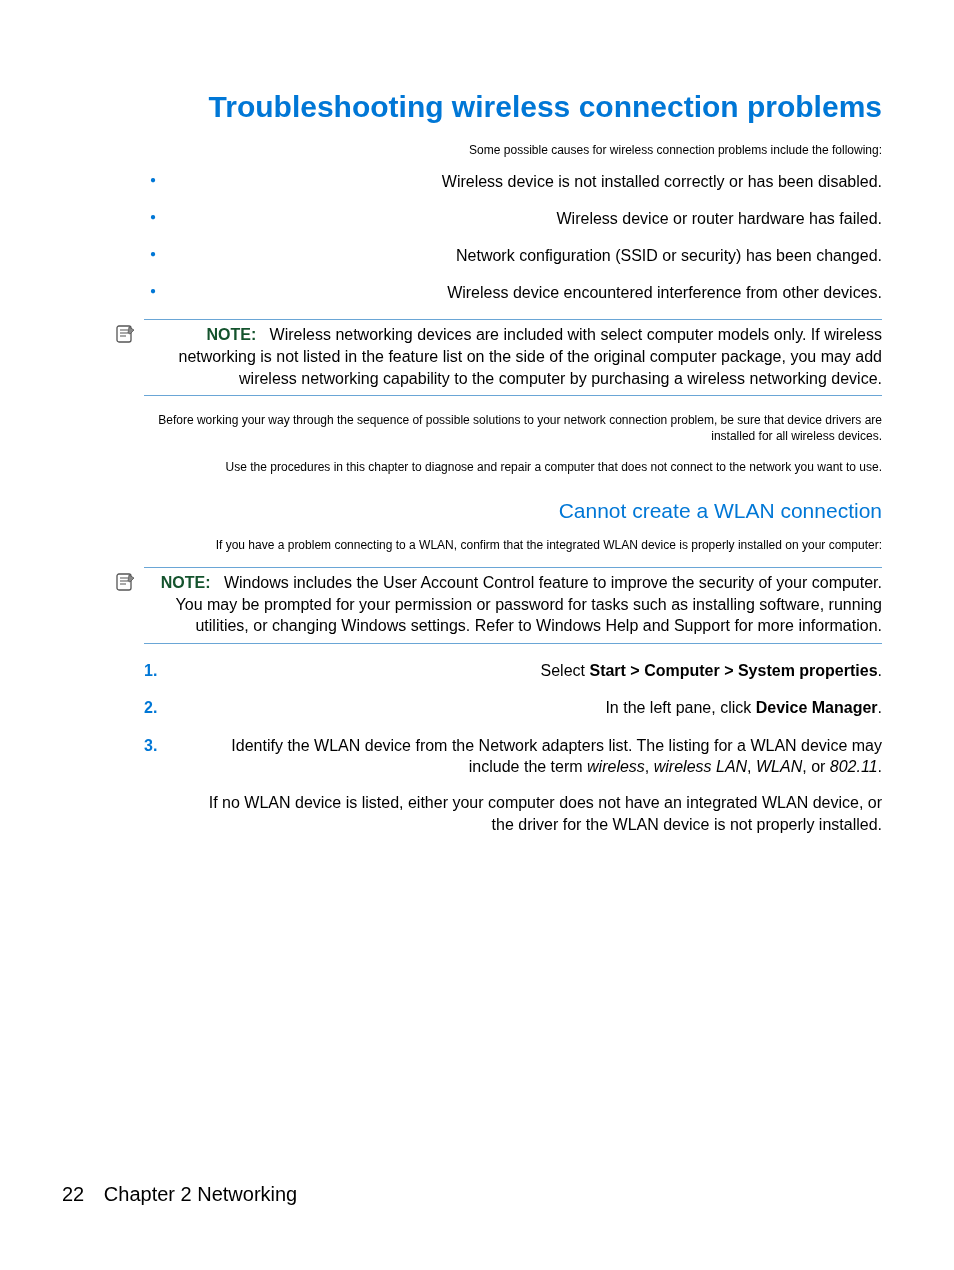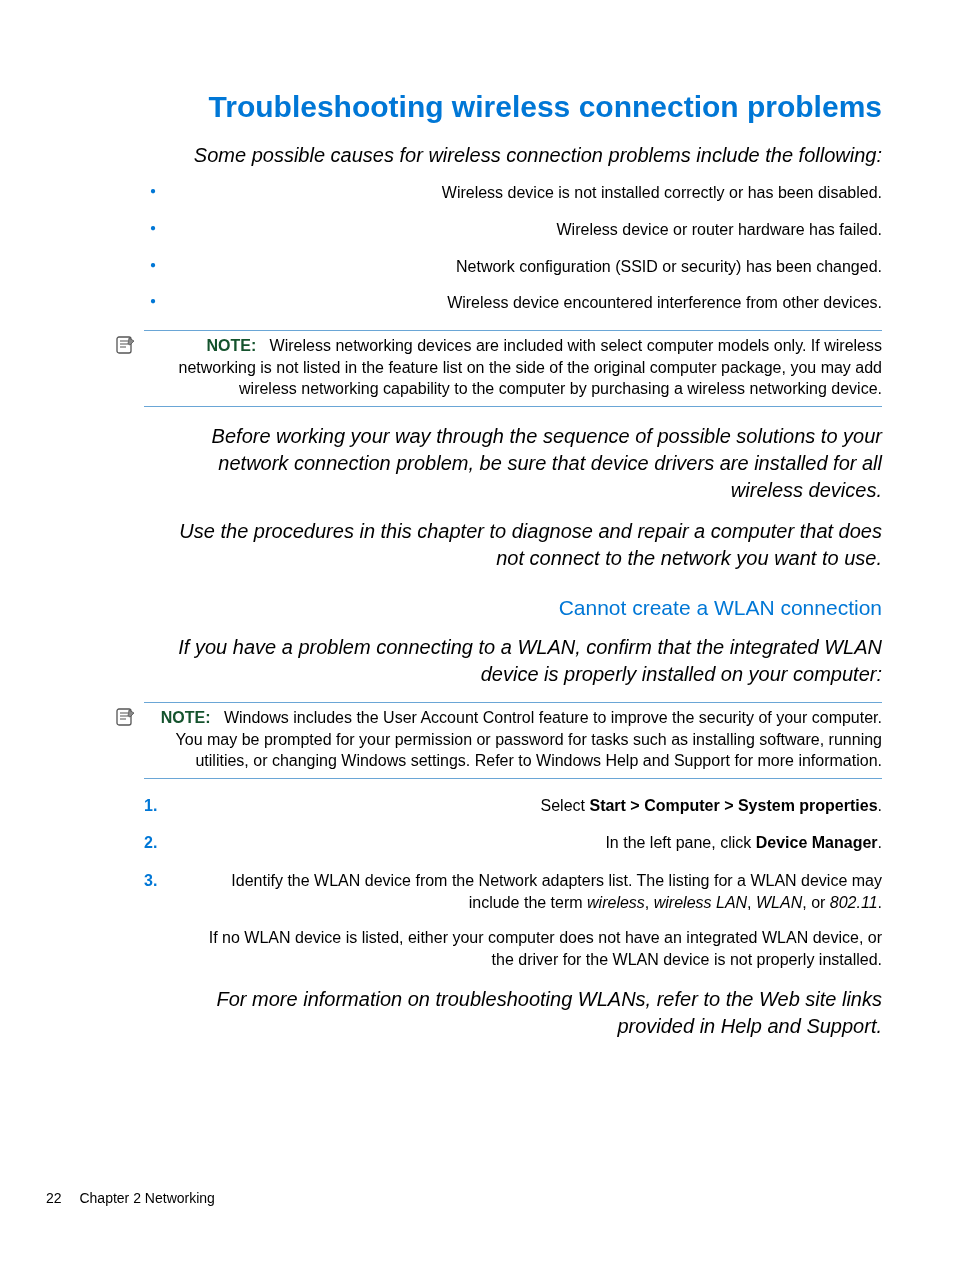--- a/index.html
+++ b/index.html
@@ -27,24 +27,23 @@
   h2 {
     color: #0077d6;
     font-size: 21px;
     font-weight: normal;
     margin: 24px 0 14px 0;
   }
   .body-indent {
     margin-left: 72px;
   }
   p {
-    font-size: 20px;
+    font-size: 12px;
     line-height: 1.35;
     margin: 0 0 14px 12px;
-    font-style: italic;
   }
   ul.causes {
     list-style: none;
     padding: 0;
     margin: 0 0 10px 0;
   }
   ul.causes li {
     position: relative;
     padding-left: 40px;
     margin-bottom: 16px;
@@ -109,22 +108,22 @@
     position: absolute;
     left: 0;
     top: 0;
   }
   .step-sub {
     margin-top: 14px;
   }
   .footer {
     position: absolute;
     bottom: 64px;
-    left: 46px;
-    font-size: 14px;
+    left: 62px;
+    font-size: 20px;
   }
   .footer .pagenum {
     margin-right: 14px;
   }
   b { font-weight: bold; }
   i { }
 </style>
 </head>
 <body>
 
@@ -182,20 +181,19 @@
       </li>
       <li>
         <span>In the left pane, click </span><b>Device Manager</b><span>.</span>
       </li>
       <li>
         <span>Identify the WLAN device from the Network adapters list. The listing for a WLAN device may include the term </span><i>wireless</i><span>, </span><i>wireless LAN</i><span>, </span><i>WLAN</i><span>, or </span><i>802.11</i><span>.</span>
         <div class="step-sub">If no WLAN device is listed, either your computer does not have an integrated WLAN device, or the driver for the WLAN device is not properly installed.</div>
       </li>
     </ol>
 
-    <p>For more information on troubleshooting WLANs, refer to the Web site links provided in Help and Support.</p>
   </div>
 </div>
 
 <div class="footer">
   <span class="pagenum">22</span>
   <span>Chapter 2   Networking</span>
 </div>
 
 </body></html>

